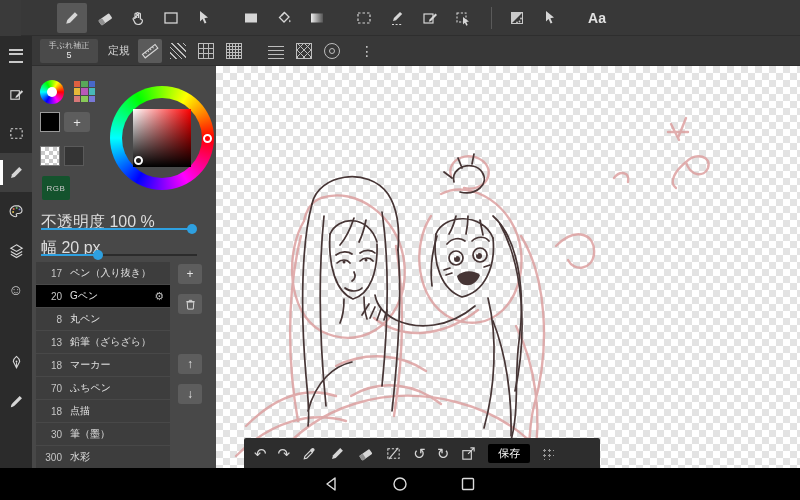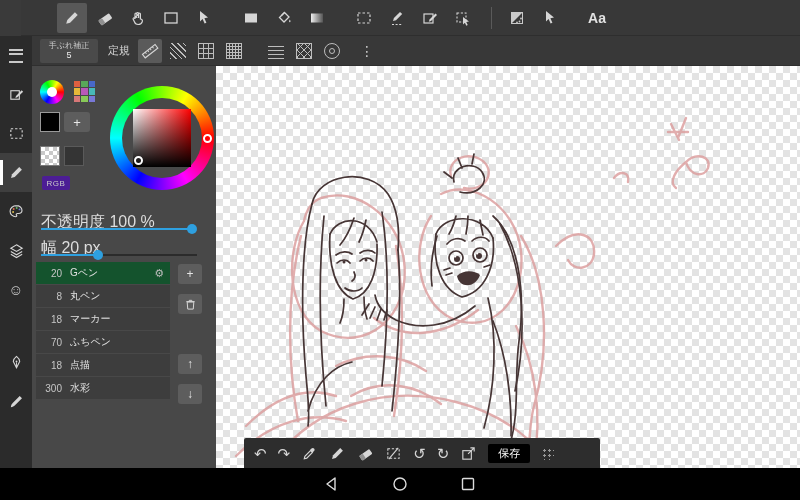--- a/index.html
+++ b/index.html
@@ -60,41 +60,41 @@
   .pgrid-ic span{display:block;}
   .swatch{position:absolute;width:20px;height:20px;box-sizing:border-box;}
   .sw-black{left:8px;top:46px;background:#000;border:1px solid #999;}
   .sw-trans{left:8px;top:80px;background-color:#fff;
      background-image:linear-gradient(45deg,#c9c9c9 25%,transparent 25%,transparent 75%,#c9c9c9 75%),
                       linear-gradient(45deg,#c9c9c9 25%,transparent 25%,transparent 75%,#c9c9c9 75%);
      background-size:8px 8px;background-position:0 0,4px 4px;border:1px solid #777;}
   .sw-gray{left:32px;top:80px;background:#343434;border:1px solid #5a5a5a;}
   .addcol{position:absolute;left:32px;top:46px;width:26px;height:20px;background:#5d5d5d;border-radius:3px;
      color:#e8e8e8;font-size:13px;display:flex;align-items:center;justify-content:center;}
-  .rgbchip{position:absolute;left:10px;top:110px;width:28px;height:14px;background:#4c1d95;border-radius:2px;
+  .rgbchip{position:absolute;left:10px;top:110px;width:28px;height:24px;background:#14532d;border-radius:2px;
      color:#c9c9c9;font-size:8px;display:flex;align-items:center;justify-content:center;letter-spacing:.5px;}
 
   .ring{position:absolute;left:78px;top:20px;width:104px;height:104px;border-radius:50%;
      background:conic-gradient(from 90deg,#f00,#f0f,#00f,#0ff,#0f0,#ff0,#f00);}
   .ring::after{content:"";position:absolute;inset:12px;background:#484848;border-radius:50%;}
   .svsq{position:absolute;left:101px;top:43px;width:58px;height:58px;
      background-image:linear-gradient(to top,#000,rgba(0,0,0,0)),linear-gradient(to right,#fff,#f00);}
   .knob{position:absolute;width:9px;height:9px;border:2px solid #fff;border-radius:50%;box-sizing:border-box;}
   .knob.hue{left:171px;top:68px;}
   .knob.sv{left:102px;top:90px;}
 
   .slabel{position:absolute;left:9px;font-size:16px;color:#ddd;}
   .track{position:absolute;left:9px;width:156px;height:2px;background:#2b2b2b;}
   .fill{position:absolute;height:2px;background:#2ea0e0;}
   .sknob{position:absolute;width:10px;height:10px;border-radius:50%;background:#2ea0e0;}
 
   .blist{position:absolute;left:4px;top:196px;width:134px;}
   .brow{height:22px;margin-bottom:1px;background:#3d3d3d;display:flex;align-items:center;
         padding:0 6px;box-sizing:border-box;font-size:10px;}
-  .brow.sel{background:#14532d;}
+  .brow.sel{background:#000000;}
   .bsize{width:20px;text-align:right;color:#c6c6c6;margin-right:8px;flex:none;}
   .bname{color:#e0e0e0;white-space:nowrap;overflow:hidden;}
   .bgear{margin-left:auto;color:#bbb;font-size:11px;}
   .sidebtn{position:absolute;left:146px;width:24px;height:20px;background:#5d5d5d;border-radius:3px;
      display:flex;align-items:center;justify-content:center;color:#e4e4e4;font-size:12px;}
 
   
   .canvas{position:absolute;left:216px;top:66px;right:0;bottom:32px;background-color:#fff;
      background-image:linear-gradient(45deg,#e3e3e3 25%,transparent 25%,transparent 75%,#e3e3e3 75%),
                       linear-gradient(45deg,#e3e3e3 25%,transparent 25%,transparent 75%,#e3e3e3 75%);
@@ -417,40 +417,52 @@
     </div>
     <div class="sknob" style="left:155px;top:158px"></div>
 
     <div class="slabel" style="top:172px">幅 20 px</div>
     <div class="track" style="top:188px">
       <div class="fill" style="left:0;width:58px"></div>
     </div>
     <div class="sknob" style="left:61px;top:184px"></div>
 
     <div class="blist">
+      <div class="brow">
+          <span class="bsize">17</span>
+          <span class="bname">ペン（入り抜き）</span>
+        </div>
       <div class="brow sel">
           <span class="bsize">20</span>
           <span class="bname">Gペン</span>
           <span class="bgear">⚙</span>
         </div>
       <div class="brow">
           <span class="bsize">8</span>
           <span class="bname">丸ペン</span>
         </div>
       <div class="brow">
+          <span class="bsize">13</span>
+          <span class="bname">鉛筆（ざらざら）</span>
+        </div>
+      <div class="brow">
           <span class="bsize">18</span>
           <span class="bname">マーカー</span>
         </div>
       <div class="brow">
           <span class="bsize">70</span>
           <span class="bname">ふちペン</span>
         </div>
       <div class="brow">
           <span class="bsize">18</span>
           <span class="bname">点描</span>
+        </div>
+      <div class="brow">
+          <span class="bsize">30</span>
+          <span class="bname">筆（墨）</span>
         </div>
       <div class="brow">
           <span class="bsize">300</span>
           <span class="bname">水彩</span>
         </div>
     </div>
     <div class="sidebtn" style="top:198px">+</div>
     <div class="sidebtn" style="top:228px">
         <svg class="ic" width="15" height="15">
           <use href="#i-trash"></use>

